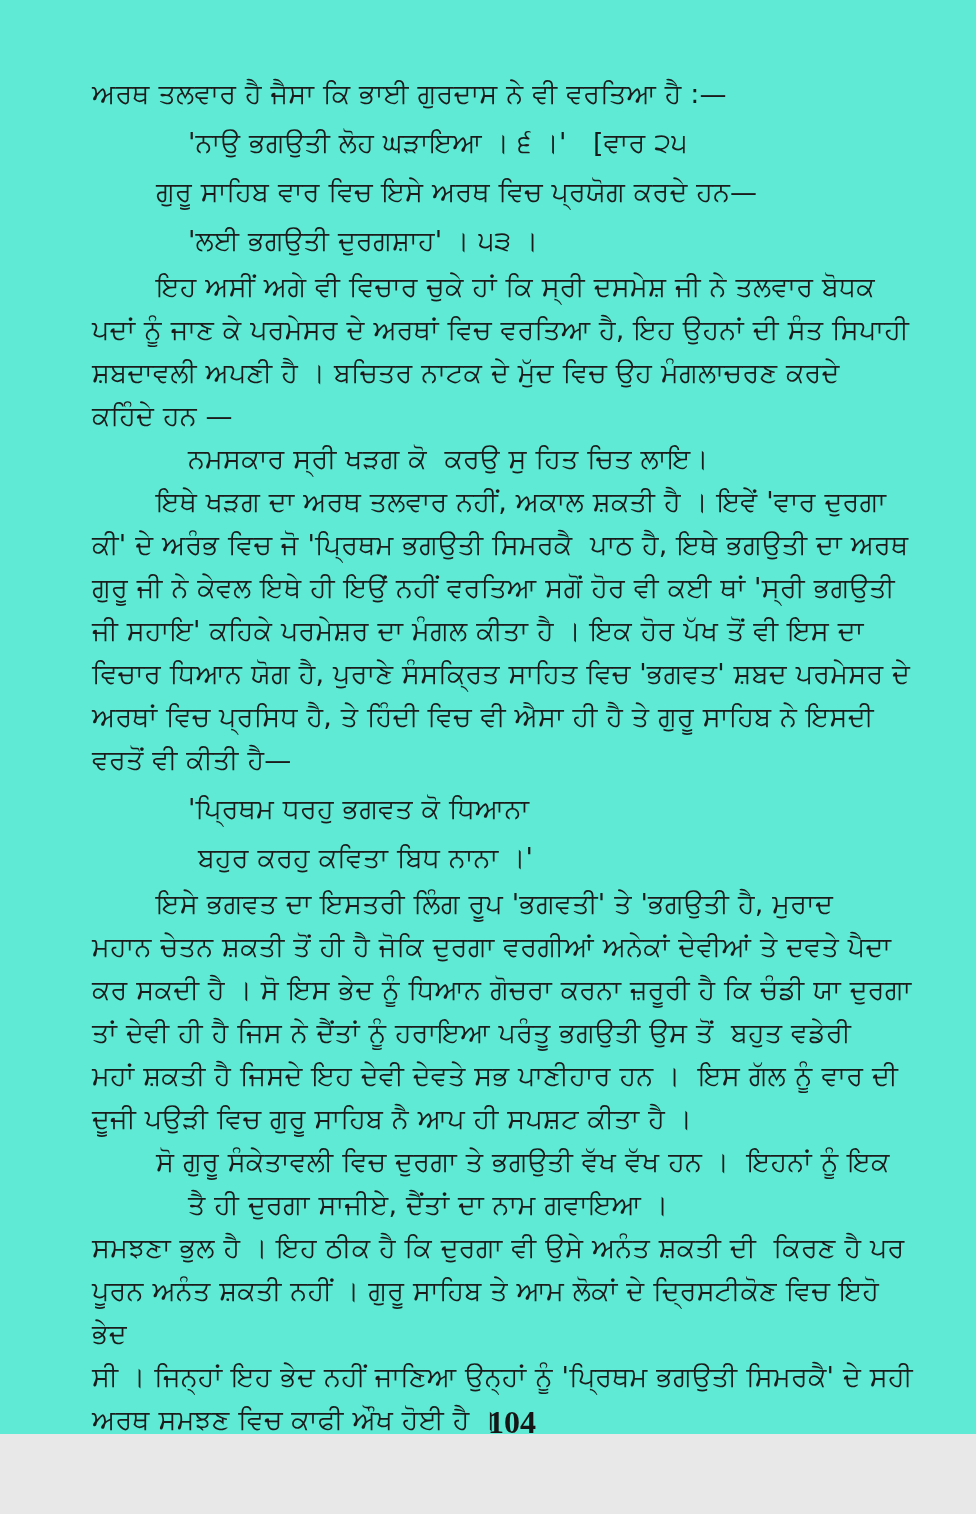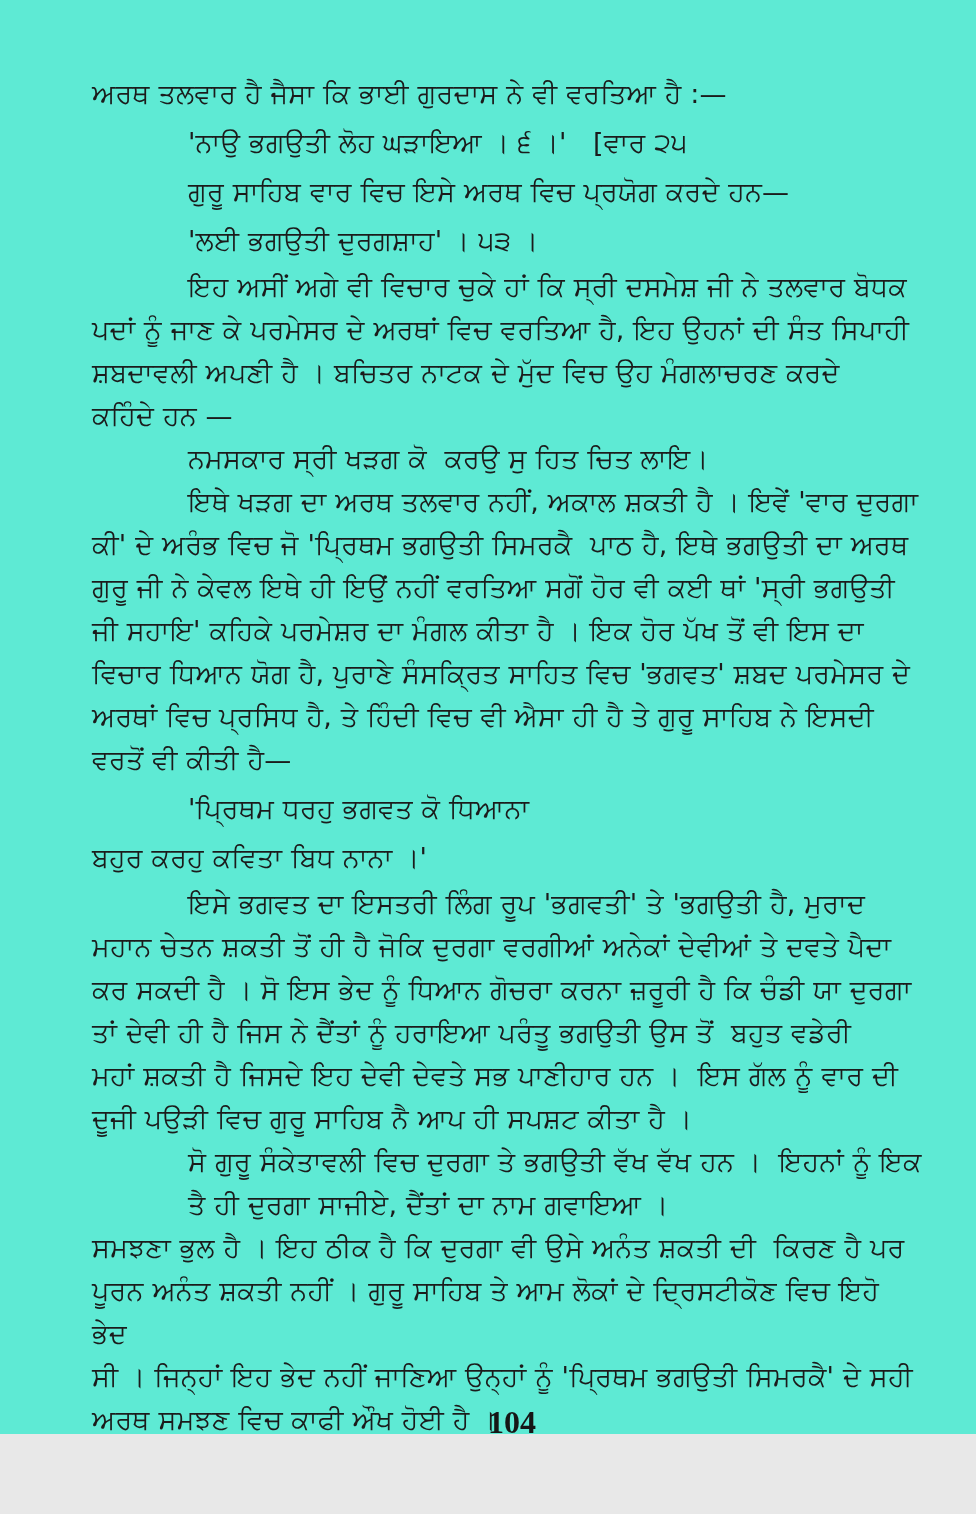--- a/index.html
+++ b/index.html
@@ -24,23 +24,23 @@
     left: 92px;
     right: 54px;
     font-size: 27px;
     line-height: 43px;
   }
   .line {
     white-space: pre-wrap;
     letter-spacing: 0.2px;
   }
   .line.flush  { margin-left: 0; }
-  .line.para   { margin-left: 96px; }
+  .line.para   { margin-left: 64px; }
   .line.quote  { margin-left: 96px; }
-  .line.quote2 { }
+  .line.quote2 { margin-left: 106px; }
   .line.spaced { margin-top: 6px; margin-bottom: 3px; }
   .page-number {
     position: absolute;
     top: 1404px;
     left: 0;
     width: 100%;
     text-align: center;
     font-family: "Liberation Serif", "DejaVu Serif", serif;
     font-size: 32px;
     font-weight: bold;

